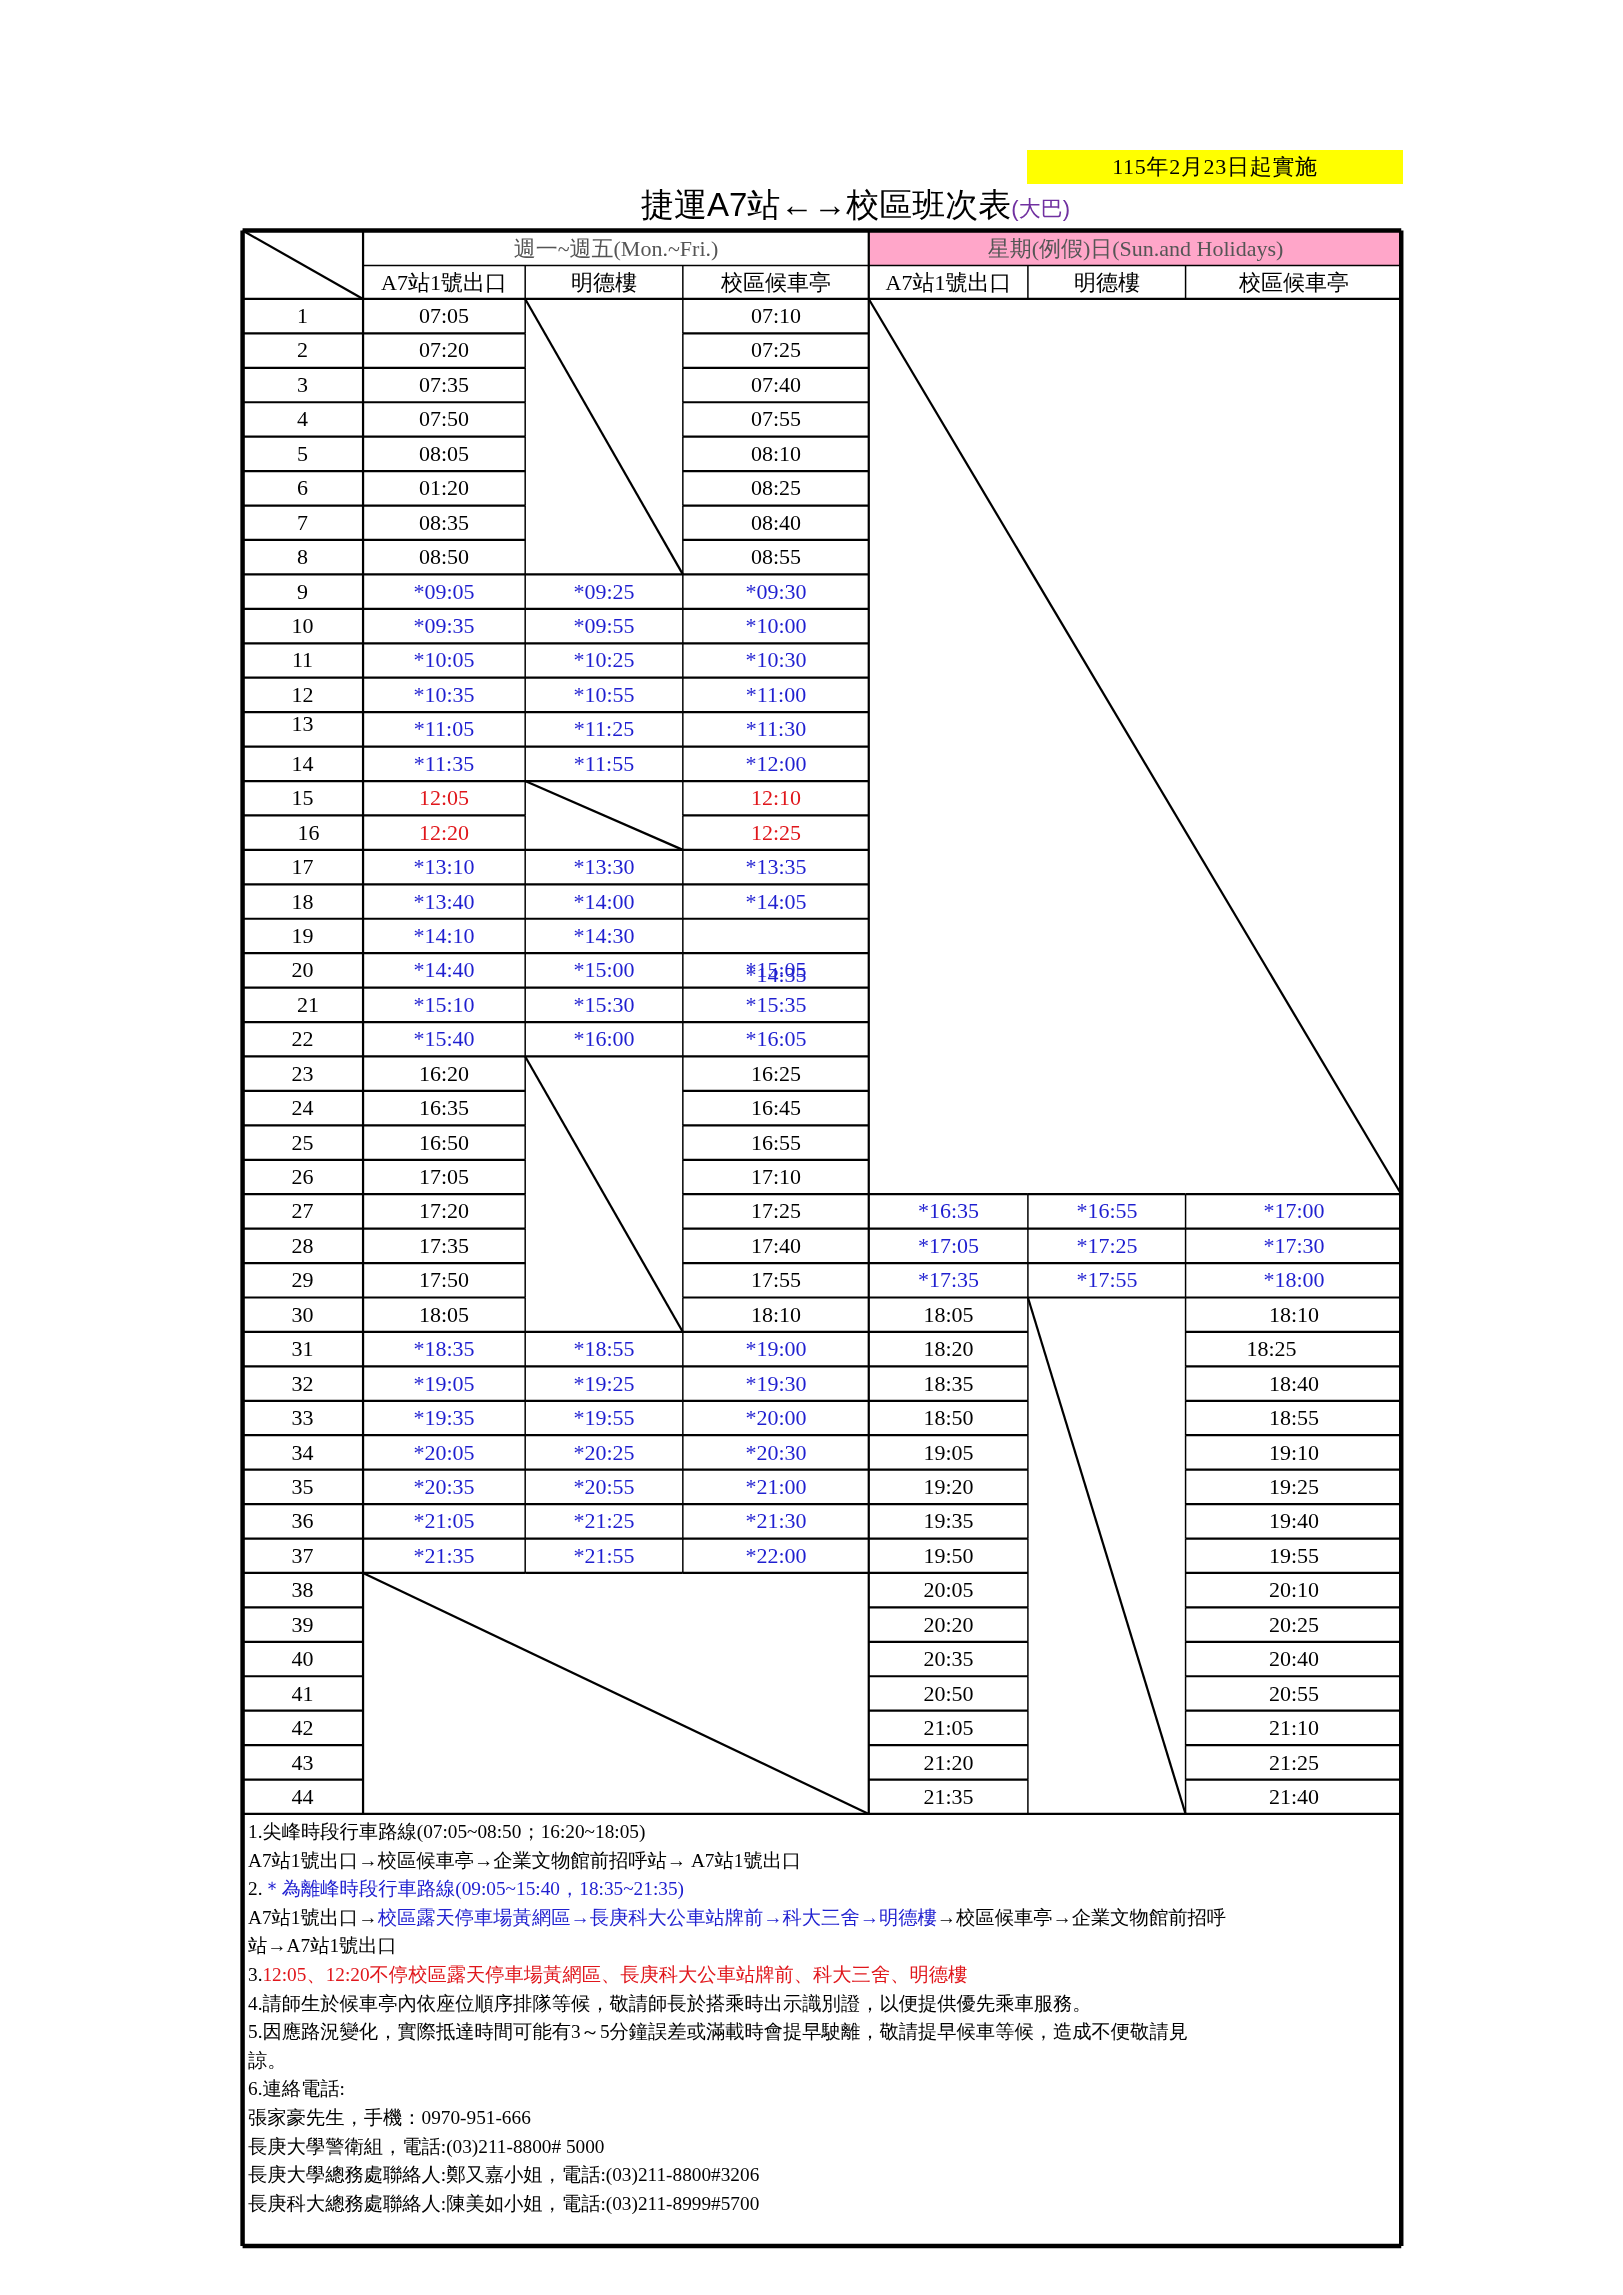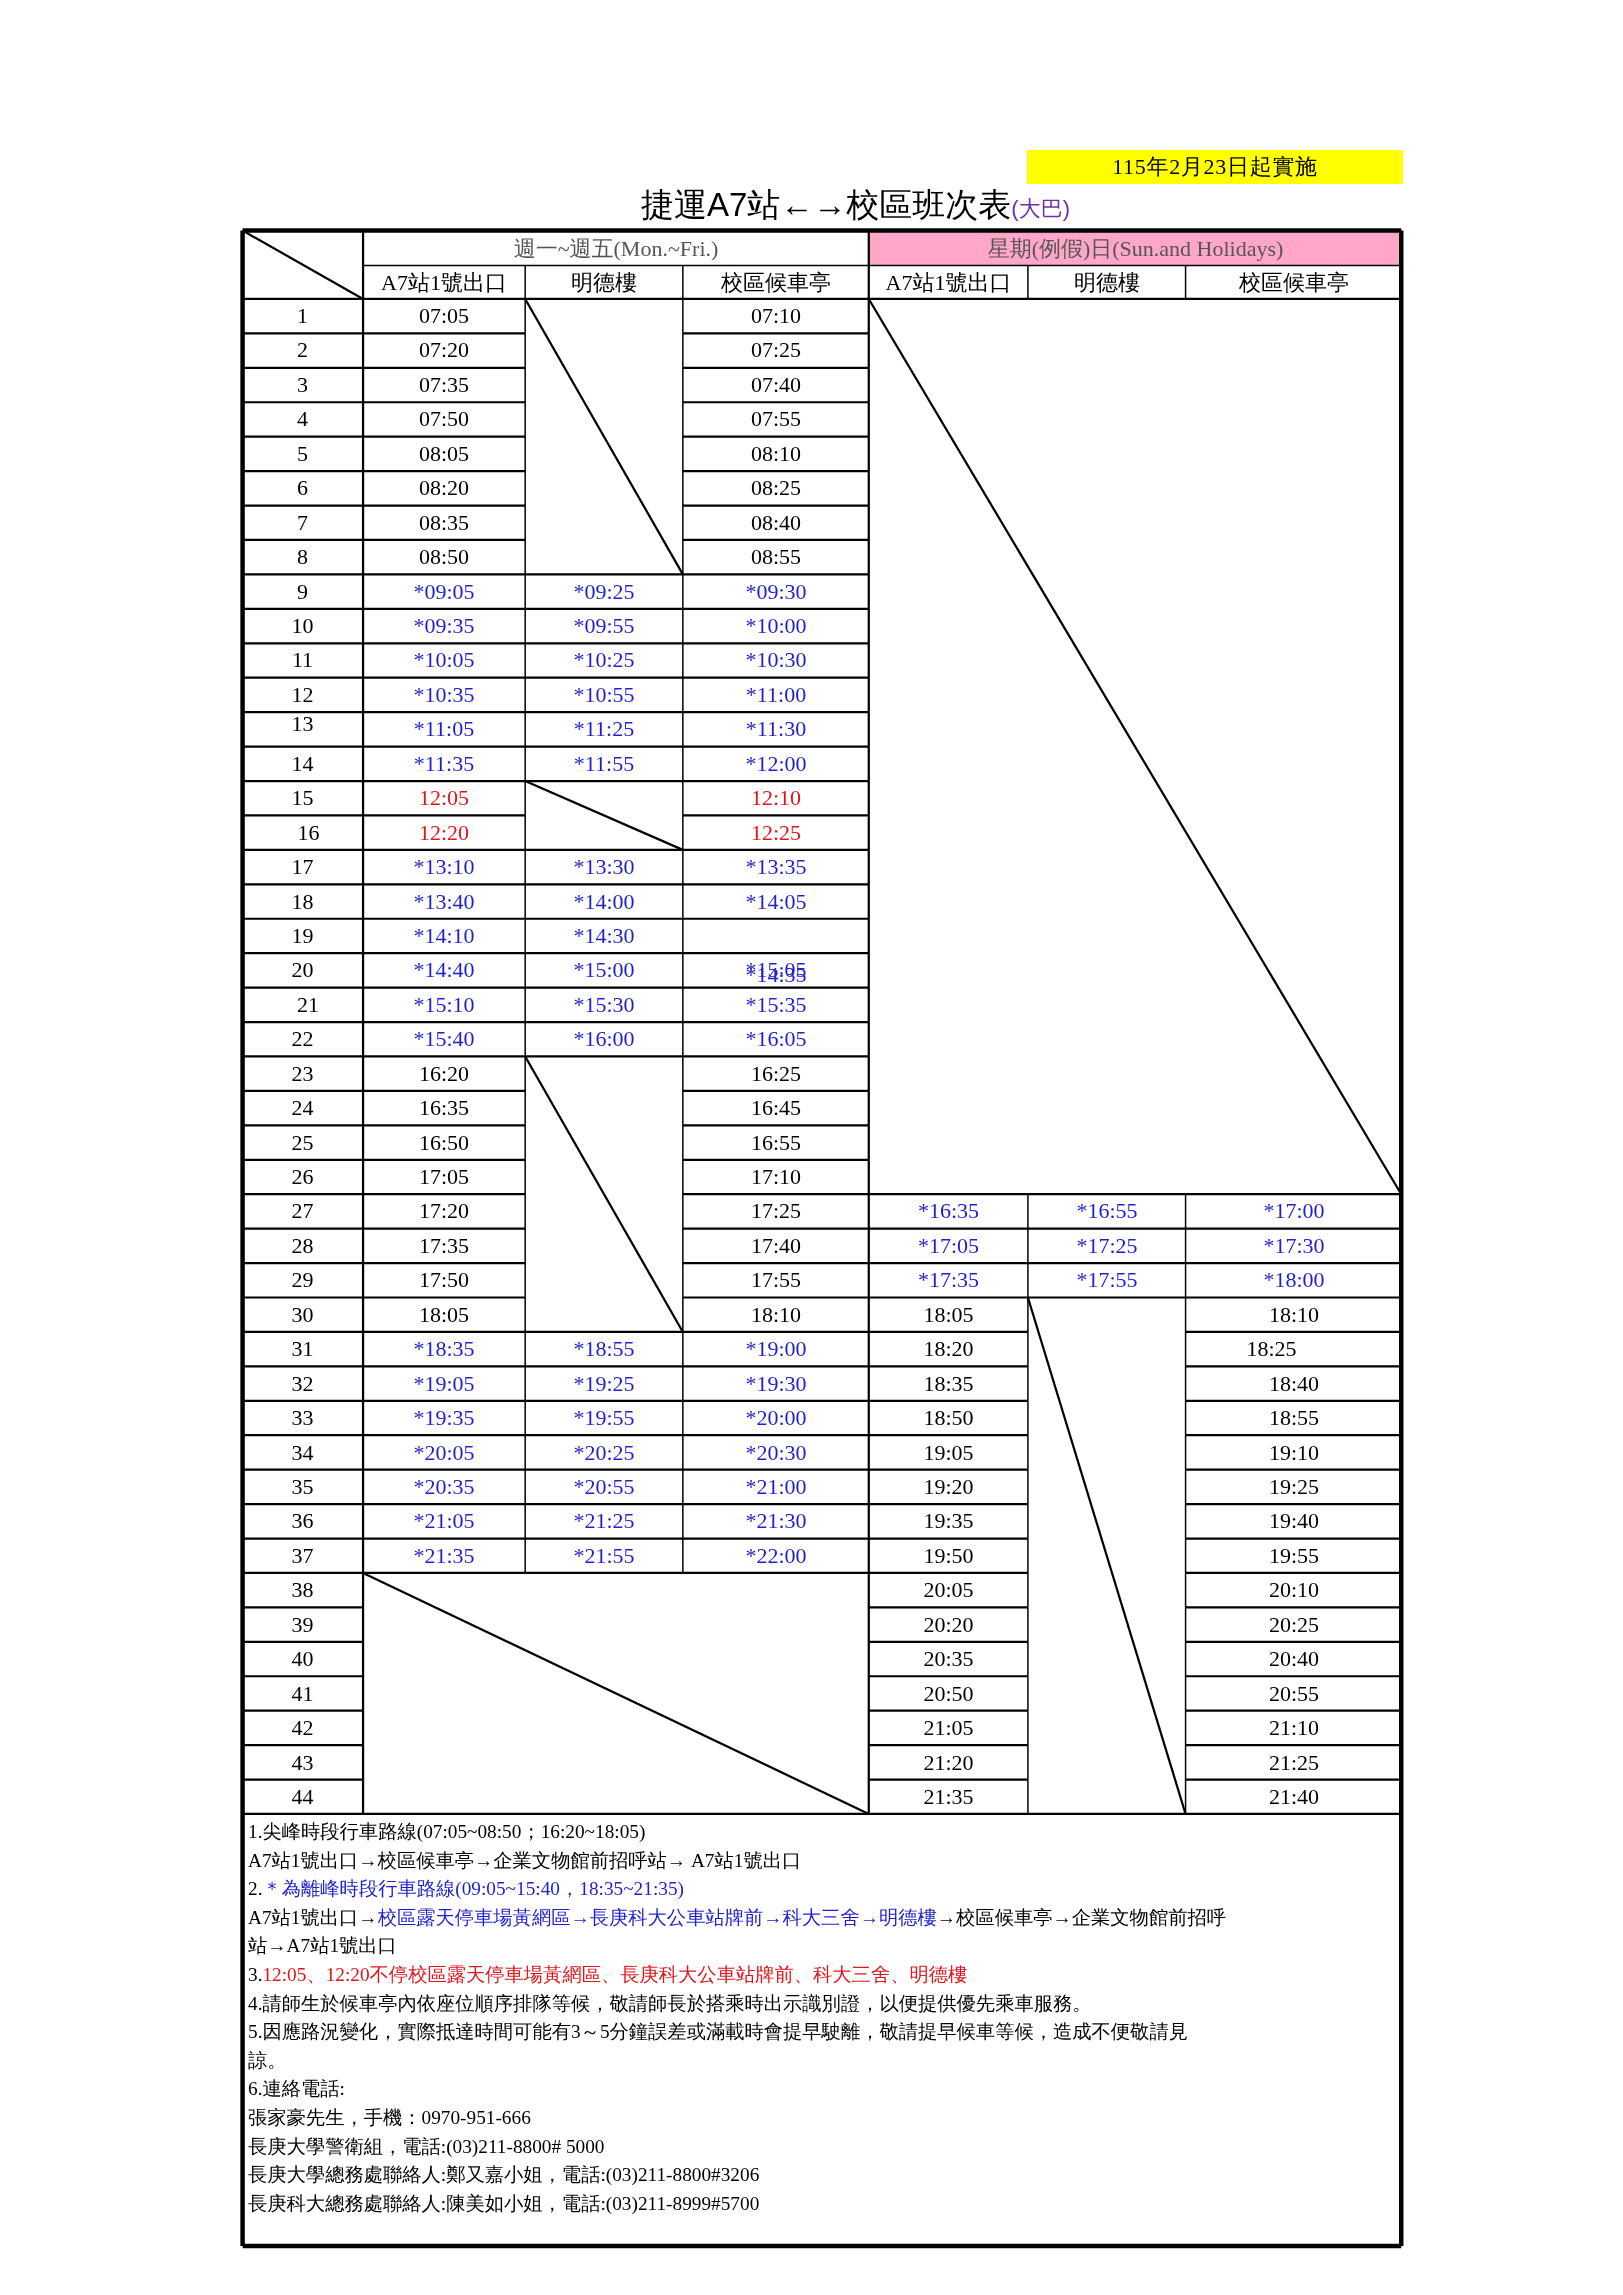--- a/index.html
+++ b/index.html
@@ -51,21 +51,21 @@
     <div class="cell " style="left: 242px; top: 368px; width: 121px; height: 34px;">3</div>
     <div class="cell t-black" style="left: 363px; top: 368px; width: 162px; height: 34px;">07:35</div>
     <div class="cell t-black" style="left: 683px; top: 368px; width: 186px; height: 34px;">07:40</div>
     <div class="cell " style="left: 242px; top: 402px; width: 121px; height: 34px;">4</div>
     <div class="cell t-black" style="left: 363px; top: 402px; width: 162px; height: 34px;">07:50</div>
     <div class="cell t-black" style="left: 683px; top: 402px; width: 186px; height: 34px;">07:55</div>
     <div class="cell " style="left: 242px; top: 437px; width: 121px; height: 34px;">5</div>
     <div class="cell t-black" style="left: 363px; top: 437px; width: 162px; height: 34px;">08:05</div>
     <div class="cell t-black" style="left: 683px; top: 437px; width: 186px; height: 34px;">08:10</div>
     <div class="cell " style="left: 242px; top: 471px; width: 121px; height: 34px;">6</div>
-    <div class="cell t-black" style="left: 363px; top: 471px; width: 162px; height: 34px;">08:20</div>
+    <div class="cell t-black" style="left: 363px; top: 471px; width: 162px; height: 34px;">01:20</div>
     <div class="cell t-black" style="left: 683px; top: 471px; width: 186px; height: 34px;">08:25</div>
     <div class="cell " style="left: 242px; top: 506px; width: 121px; height: 34px;">7</div>
     <div class="cell t-black" style="left: 363px; top: 506px; width: 162px; height: 34px;">08:35</div>
     <div class="cell t-black" style="left: 683px; top: 506px; width: 186px; height: 34px;">08:40</div>
     <div class="cell " style="left: 242px; top: 540px; width: 121px; height: 34px;">8</div>
     <div class="cell t-black" style="left: 363px; top: 540px; width: 162px; height: 34px;">08:50</div>
     <div class="cell t-black" style="left: 683px; top: 540px; width: 186px; height: 34px;">08:55</div>
     <div class="cell " style="left: 242px; top: 575px; width: 121px; height: 34px;">9</div>
     <div class="cell t-blue" style="left: 363px; top: 575px; width: 162px; height: 34px;">*09:05</div>
     <div class="cell t-blue" style="left: 525px; top: 575px; width: 158px; height: 34px;">*09:25</div>

